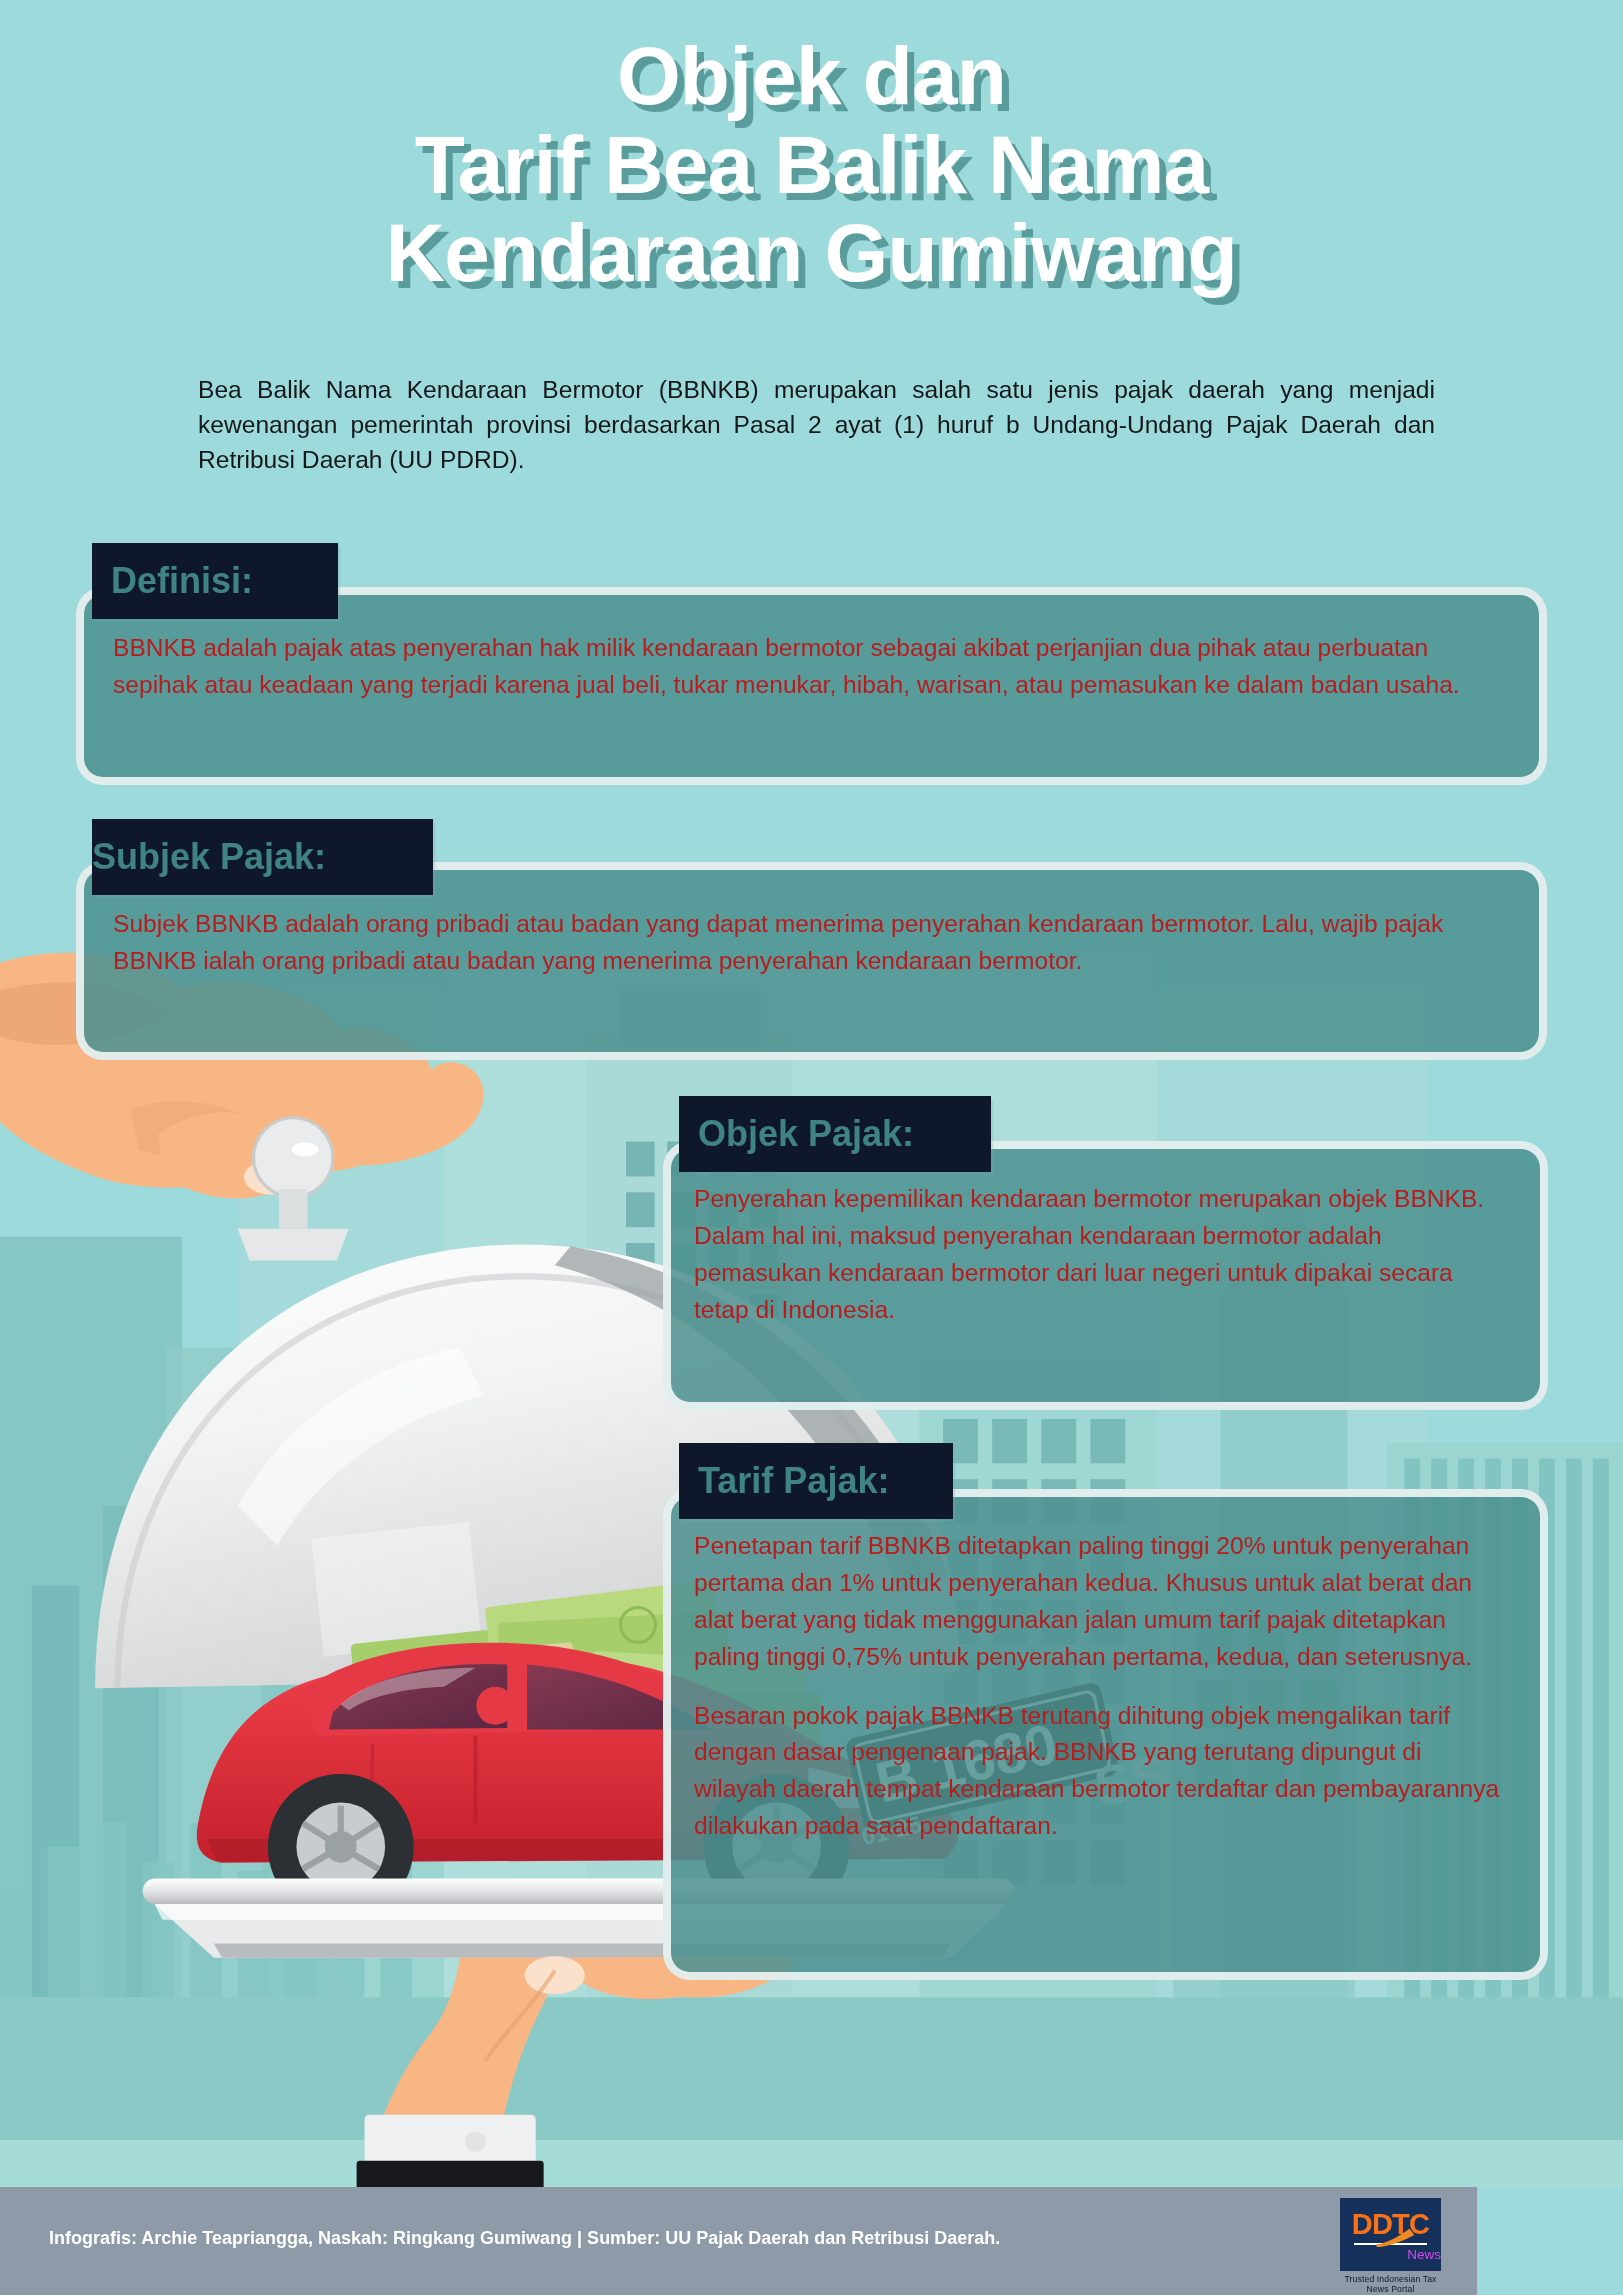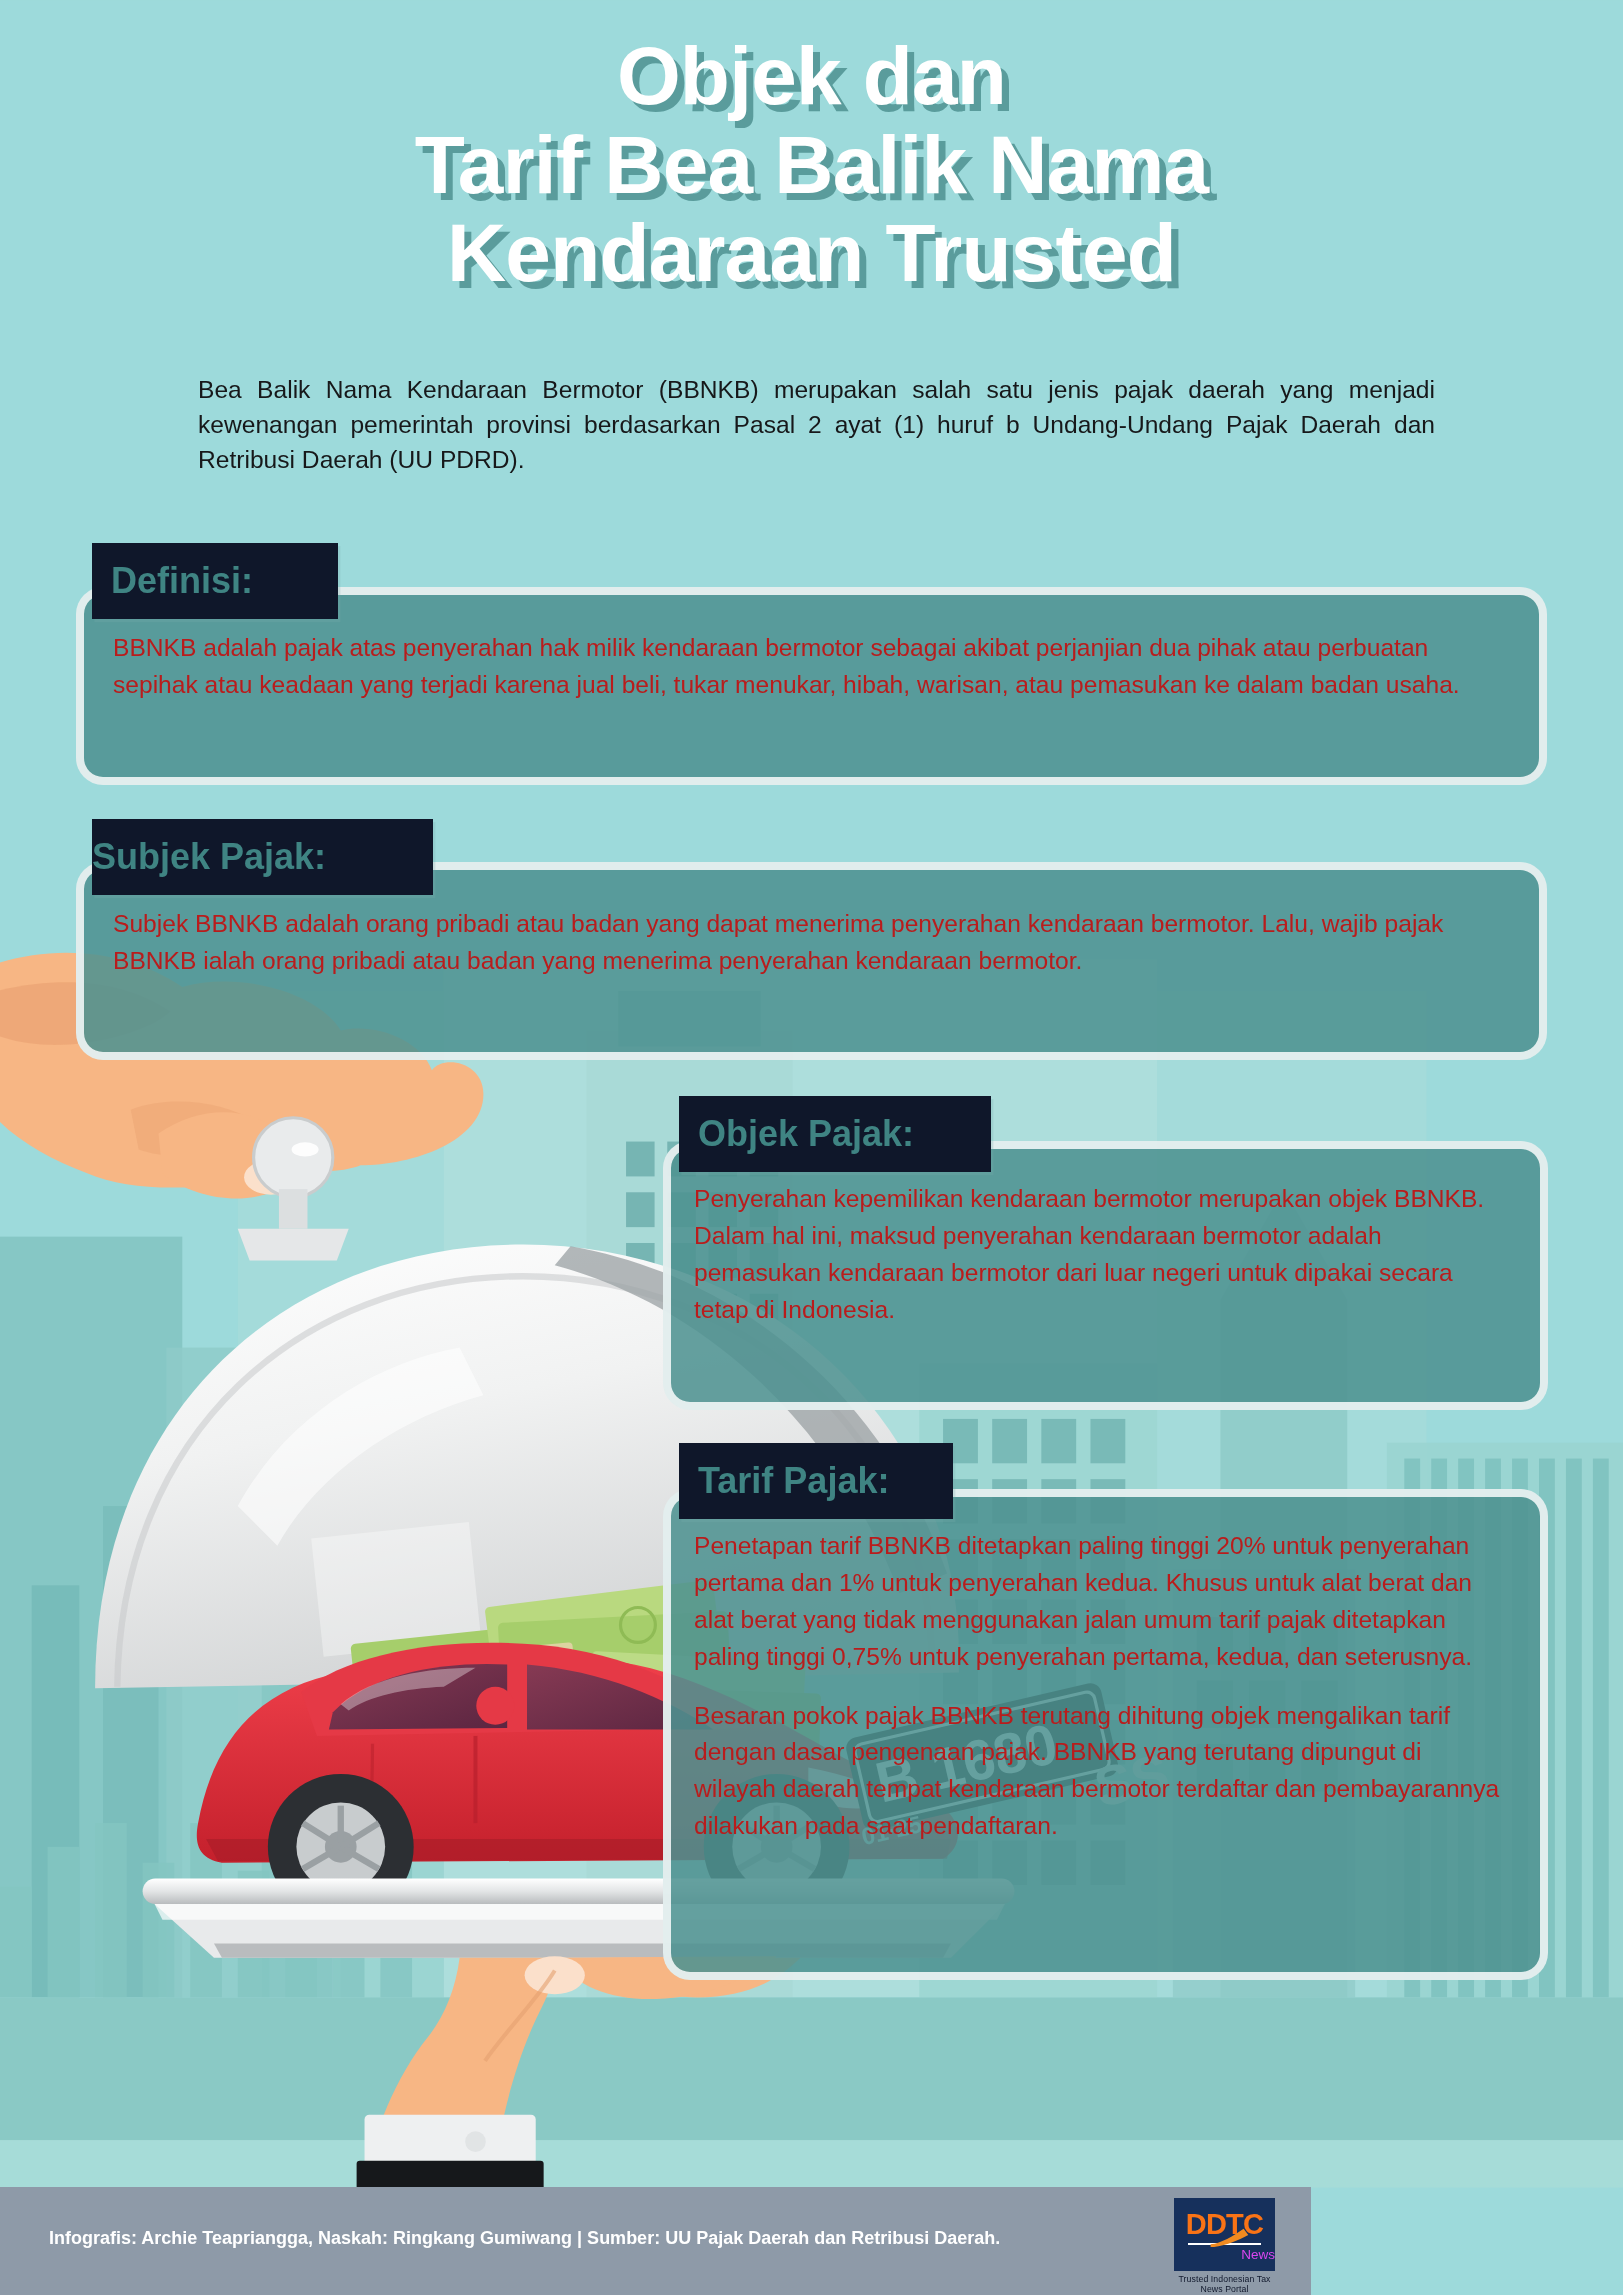--- a/index.html
+++ b/index.html
@@ -89,21 +89,21 @@
   #card-tarif    { left:663px; top:1489px; width:885px; height:491px; }
   #tab-tarif     { left:679px; top:1443px; width:274px;  height:76px;  font-size:36px; padding-left:19px; }
   #body-tarif    { position:absolute; left:694px; top:1528px; width:816px; }
   #body-tarif p + p { margin-top:22px; }
 
   
   .art { position:absolute; left:0; top:0; width:1623px; height:2188px; pointer-events:none; }
 
   
   .footer {
-    position:absolute; left:0; bottom:0; width:1311px; height:108px;
+    position:absolute; left:0; bottom:0; width:1477px; height:108px;
     background:#8e9aa8;
     display:flex; align-items:center;
   }
   .footer-text {
     position:absolute; left:49px; top:41px;
     color:#ffffff; font-size:18px; font-weight:600;
   }
   .logo-box {
     position:absolute; right:36px; top:11px;
     width:101px;
@@ -256,21 +256,21 @@
       </g>
 
       <rect x="0" y="2520" width="2048" height="200" fill="#8ac9c5"></rect>
       <rect x="0" y="2700" width="2048" height="60" fill="#a6dcd8"></rect>
     </svg>
   </div>
 
   <div class="title-wrap">
     <div class="title-line">Objek dan</div>
     <div class="title-line">Tarif Bea Balik Nama</div>
-    <div class="title-line">Kendaraan Trusted</div>
+    <div class="title-line">Kendaraan Gumiwang</div>
   </div>
 
   <div class="intro">Bea Balik Nama Kendaraan Bermotor (BBNKB) merupakan salah satu jenis pajak daerah yang menjadi kewenangan pemerintah provinsi berdasarkan Pasal 2 ayat (1) huruf b Undang-Undang Pajak Daerah dan Retribusi Daerah (UU PDRD).</div>
 
   <div class="art">
     <svg width="1623" height="2188" viewBox="0 0 2048 2760">
       <defs>
         <linearGradient id="domeG" x1="0" y1="0" x2="0.4" y2="1">
           <stop offset="0" stop-color="#ffffff"></stop>
           <stop offset="0.45" stop-color="#f1f2f2"></stop>

